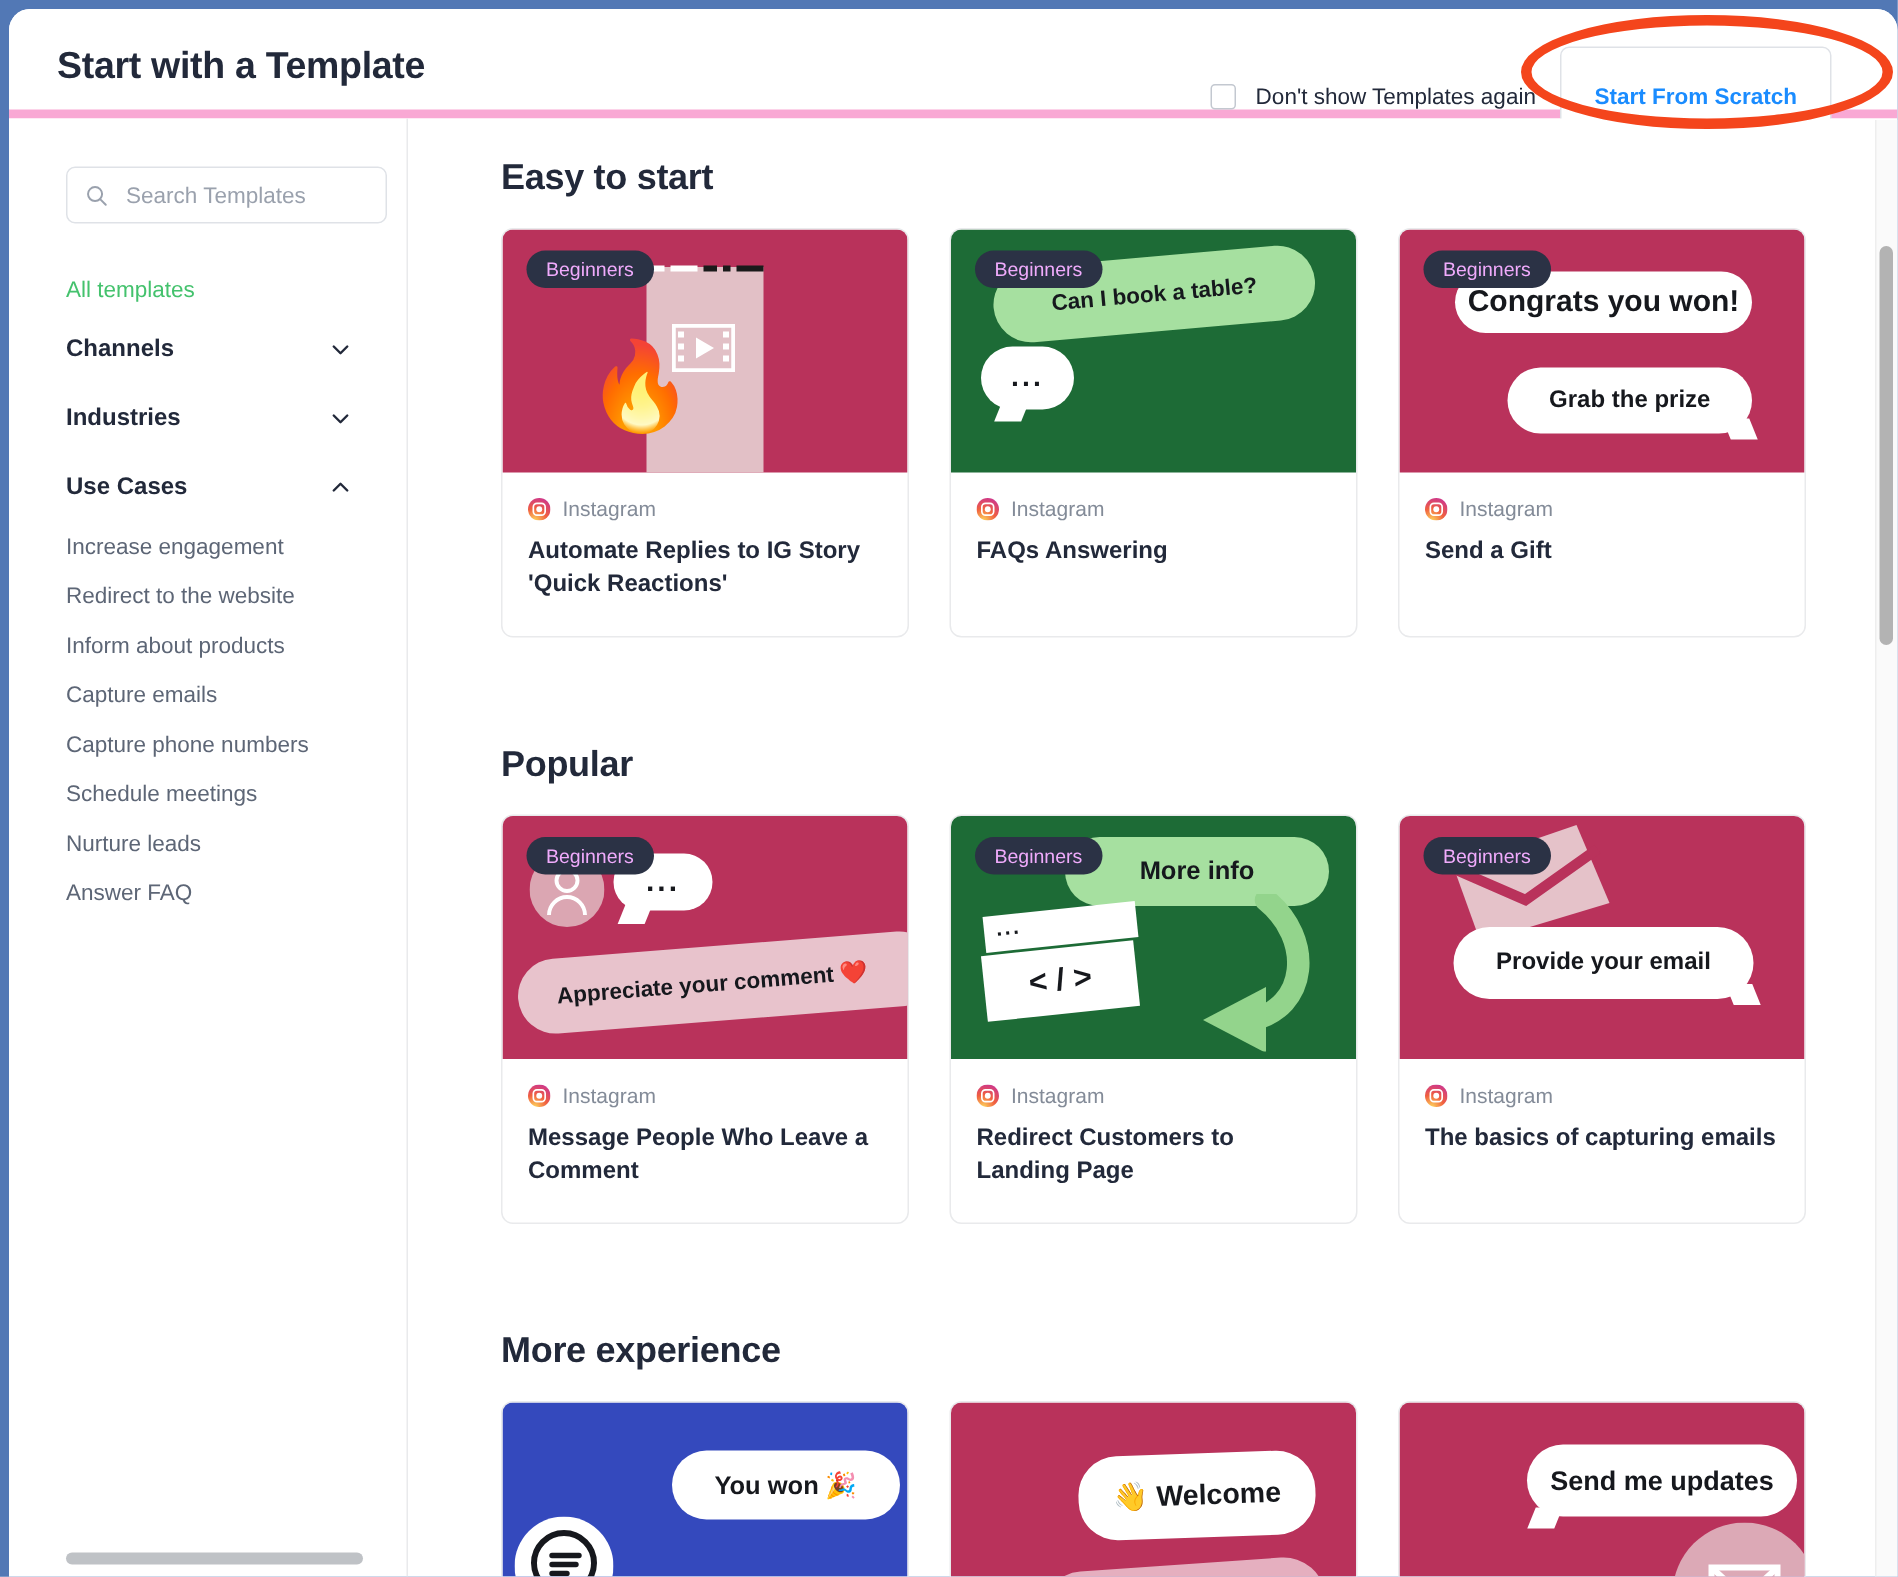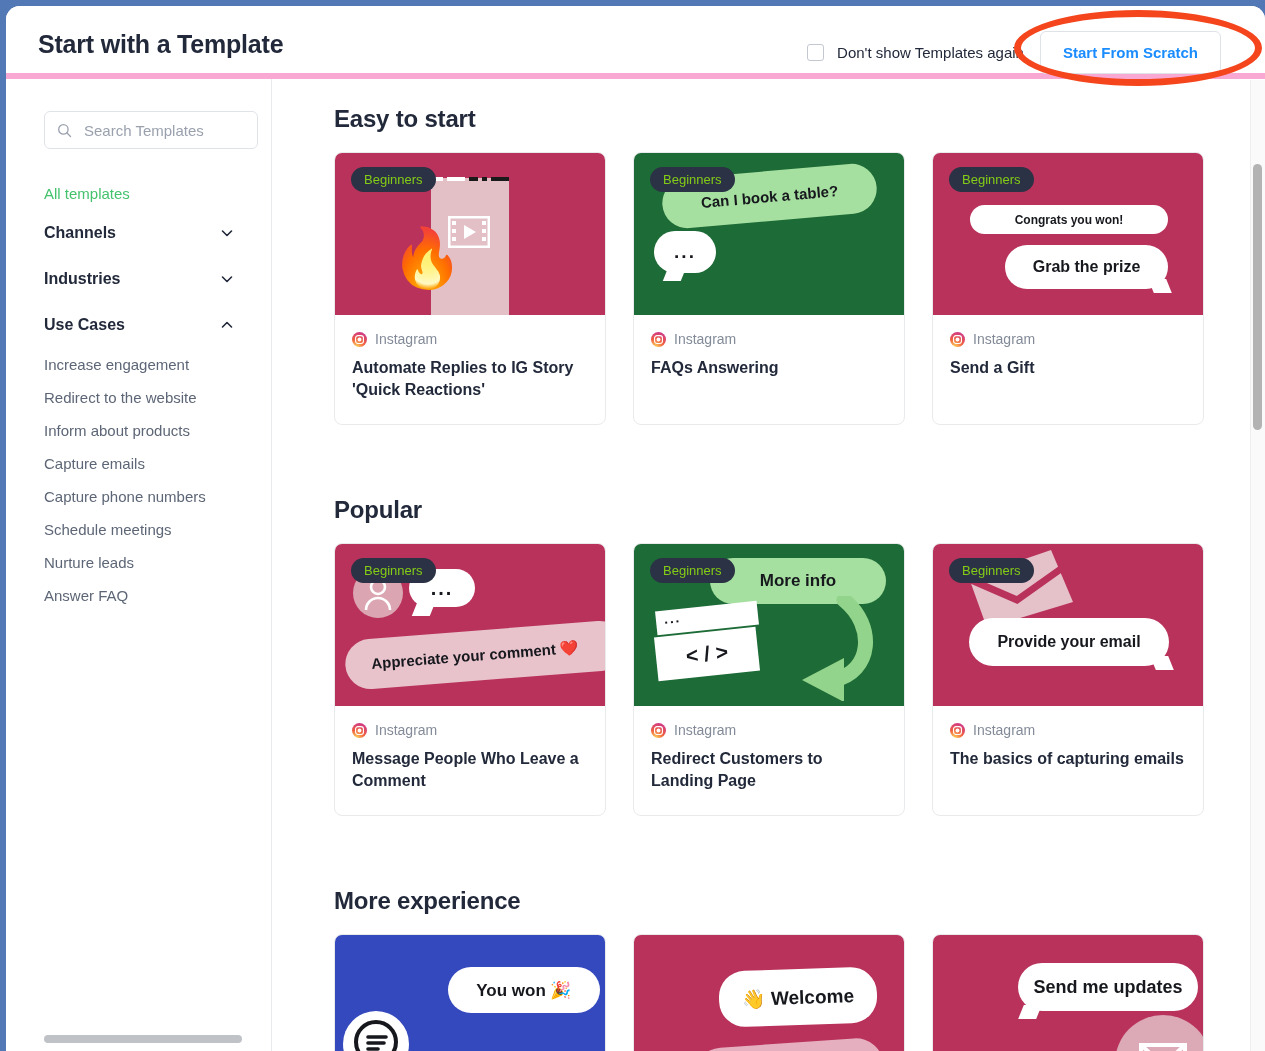--- a/index.html
+++ b/index.html
@@ -38,21 +38,21 @@
     display: flex; align-items: center; gap: 16px;
   }
   .chk-wrap { display: flex; align-items: flex-end; gap: 13px; }
   .checkbox {
     width: 17px; height: 17px;
     border: 1px solid #c3c8d0; border-radius: 3px; background: #fff;
   }
   .chk-label { font-size: 15px; color: #22293a; }
   #scratch-btn {
     border: 1px solid #dfe2e7; background: #fff;
-    border-radius: 6px; padding: 12px 22px;
+    border-radius: 6px; padding: 24px 22px;
     font-size: 15px; font-weight: bold; color: #1a8cff;
     font-family: "Liberation Sans", sans-serif;
     cursor: pointer; white-space: nowrap;
   }
   
   #annot-ellipse {
     position: absolute;
     left: 1008px; top: 4px;
     width: 248px; height: 76px;
     border: 7px solid #f4451c;
@@ -120,21 +120,21 @@
   .card {
     width: 272px;
     border: 1px solid #e9eaec; border-radius: 8px;
     background: #fff; overflow: hidden; cursor: pointer;
   }
   .card-img {
     position: relative; height: 162px; overflow: hidden;
   }
   .badge {
     position: absolute; left: 16px; top: 14px;
-    background: #2b3245; color: #84cc16;
+    background: #2b3245; color: #f0abfc;
     font-size: 13px; padding: 5px 13px; border-radius: 14px;
     z-index: 5;
   }
   .card-body { padding: 16px 17px 22px 17px; }
   .meta { display: flex; align-items: center; gap: 8px; margin-bottom: 10px; }
   .meta-label { font-size: 14px; color: #838b98; }
   .card-title {
     font-size: 16px; font-weight: bold; color: #22293a; line-height: 1.4;
   }
 
@@ -288,21 +288,21 @@
               </svg>
               <span class="meta-label">Instagram</span>
             </div>
             <div class="card-title">FAQs Answering</div>
           </div>
         </div>
 
         <div class="card">
           <div class="card-img" style="background:#b9325b">
             <span class="badge">Beginners</span>
-            <div class="bub" style="left:37px;top:52px;width:198px;height:29px;font-size:12px">Congrats you won!</div>
+            <div class="bub" style="left:37px;top:28px;width:198px;height:41px;font-size:20px">Congrats you won!</div>
             <div class="bub" style="left:72px;top:92px;width:163px;height:44px;font-size:16px">Grab the prize</div>
             <div style="position:absolute;left:218px;top:126px;width:18px;height:14px;background:#fff;transform:skewX(22deg)"></div>
           </div>
           <div class="card-body">
             <div class="meta">
               <svg width="15" height="15" viewBox="0 0 16 16">
                 <circle cx="8" cy="8" r="8" fill="url(#ig1)"></circle>
                 <rect x="3.8" y="3.8" width="8.4" height="8.4" rx="2.6" fill="none" stroke="#fff" stroke-width="1.2"></rect>
                 <circle cx="8" cy="8" r="2.1" fill="#fff"></circle>
               </svg>

